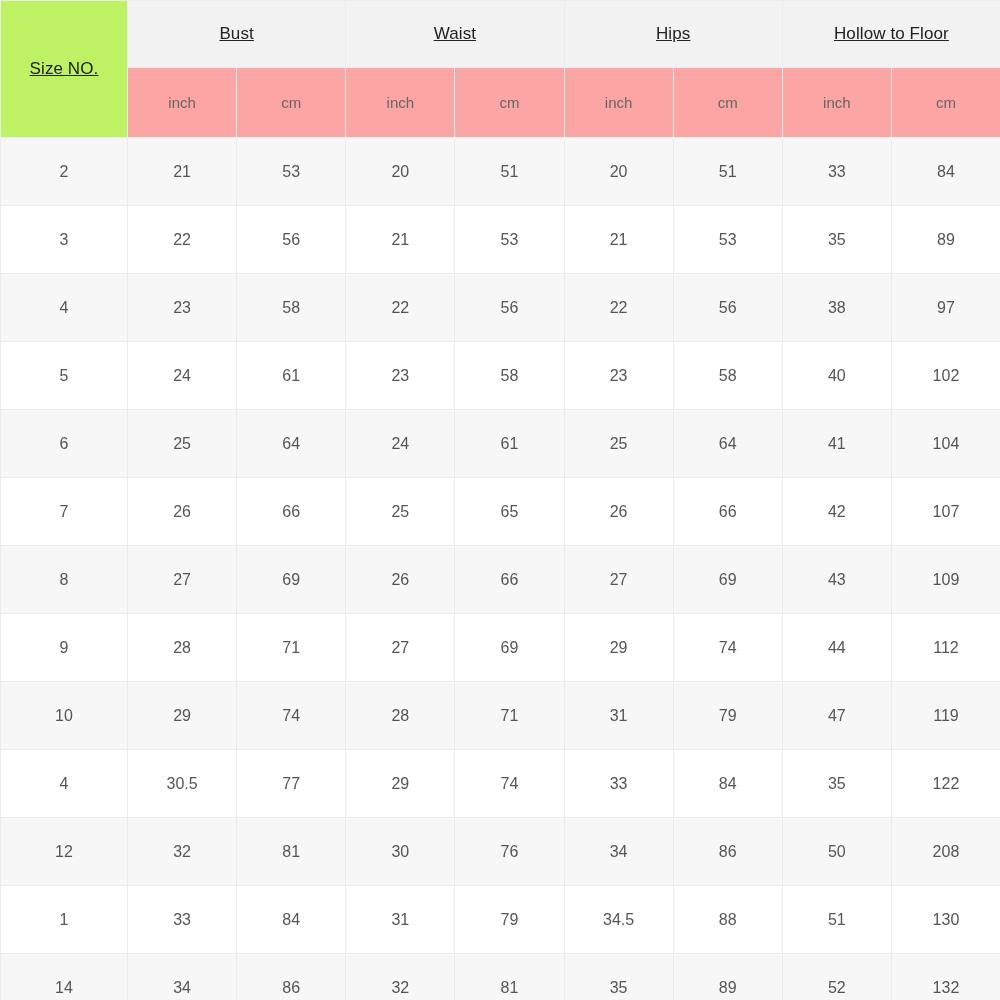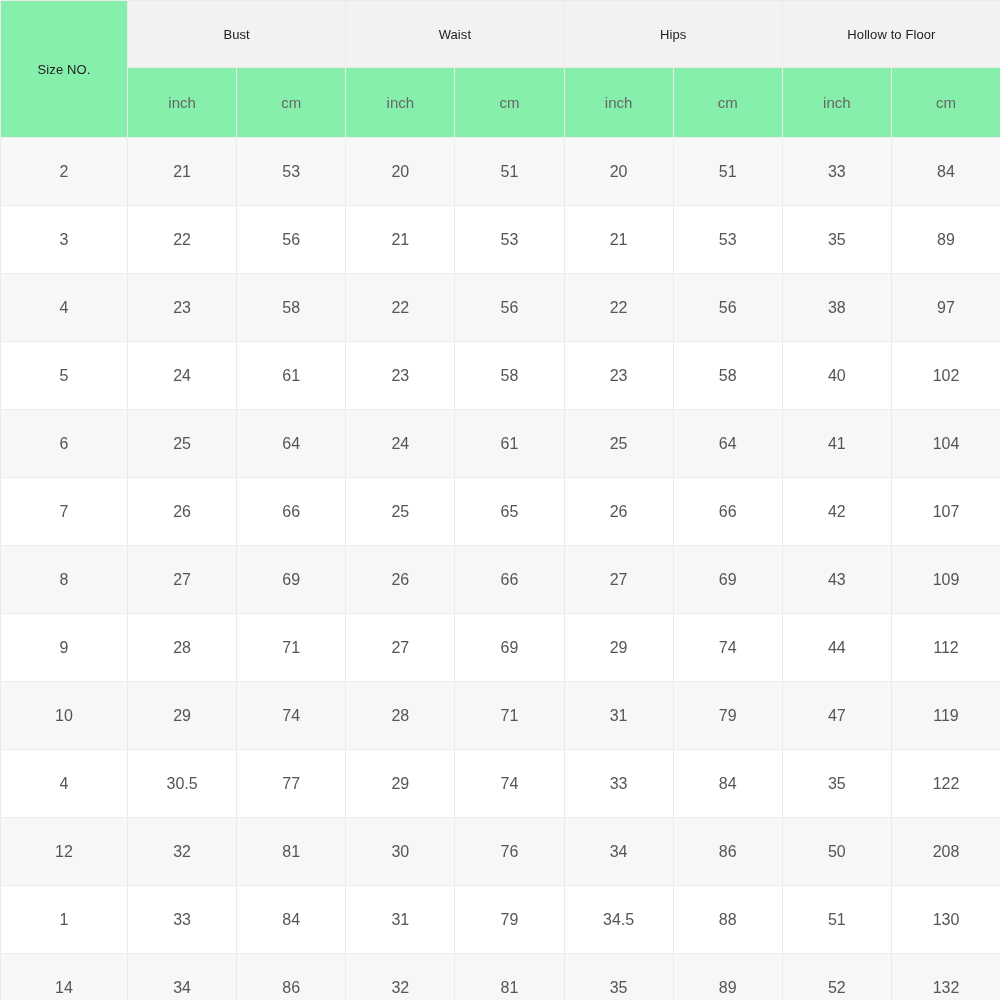--- a/index.html
+++ b/index.html
@@ -28,33 +28,34 @@
     border: 1px solid #ebebeb;
     text-align: center;
     vertical-align: middle;
     padding: 0;
   }
 
   
   tr.group-row th {
     height: 66px;
     background: #f2f2f2;
-    font-size: 13px;
+    font-size: 17px;
     font-weight: 400;
     color: #222222;
     letter-spacing: 0.1px;
+    text-decoration: underline;
   }
   tr.group-row th.size-head {
-    background: #86efac;
+    background: #bef264;
   }
 
   
   tr.unit-row th {
     height: 69px;
-    background: #86efac;
+    background: #fca5a5;
     font-size: 15px;
     font-weight: 400;
     color: #666666;
   }
 
   
   tbody tr td {
     height: 67px;
     font-size: 16px;
     font-weight: 400;

